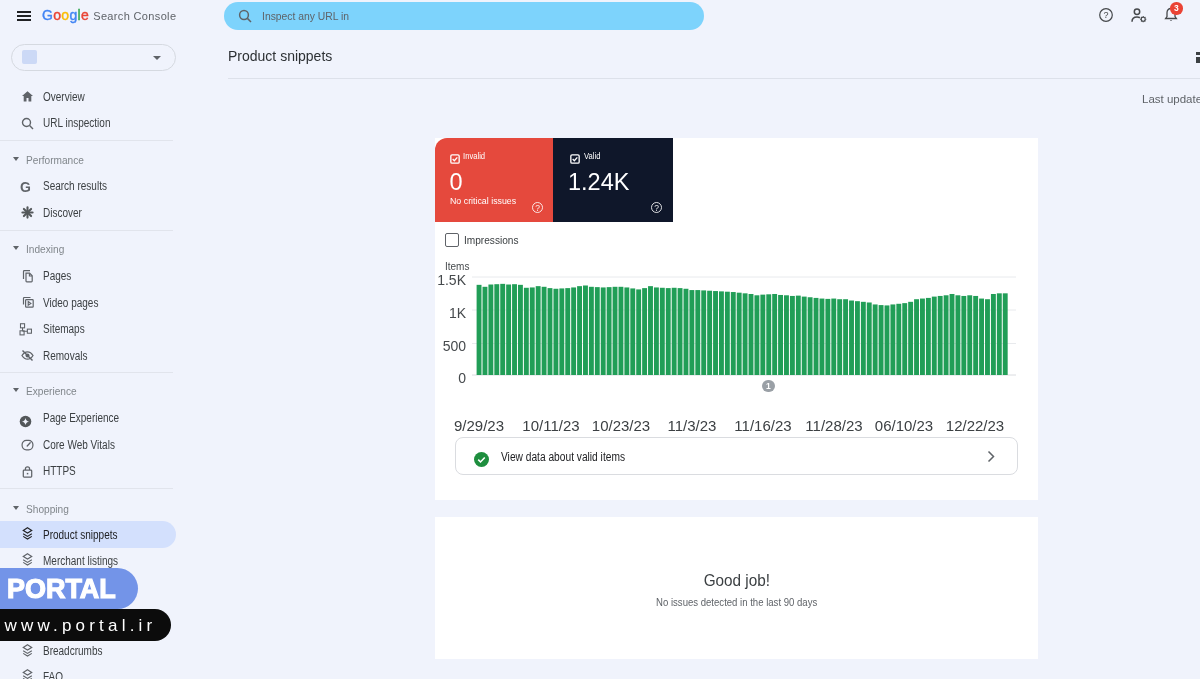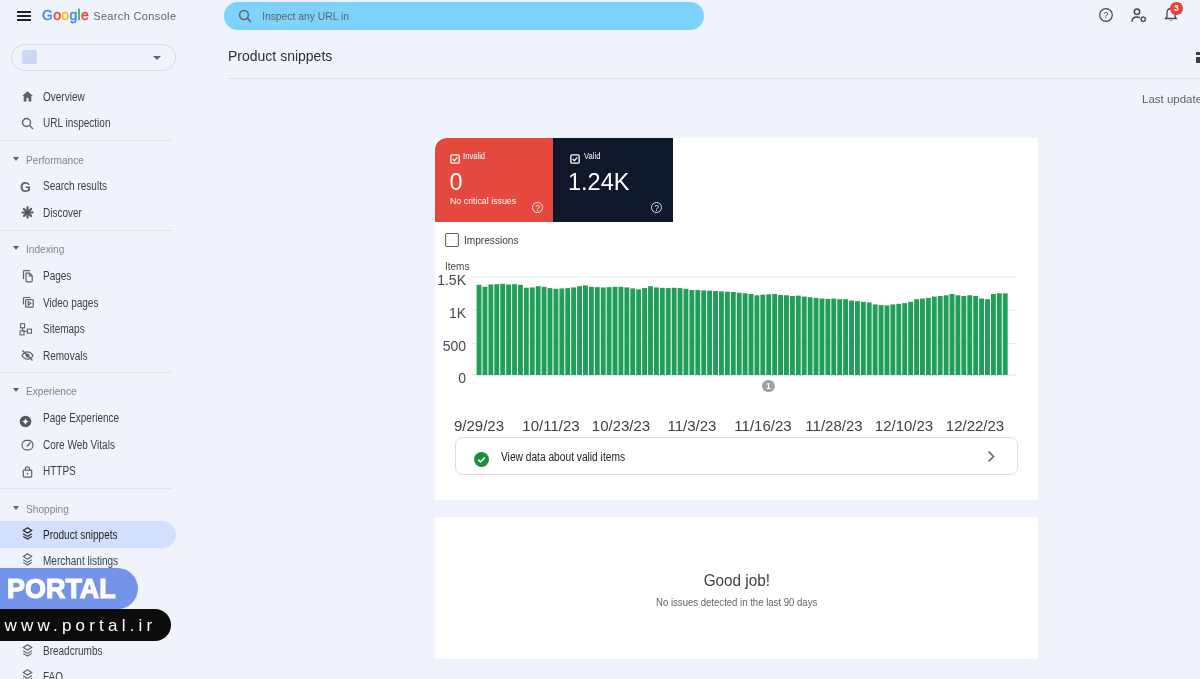--- a/index.html
+++ b/index.html
@@ -331,21 +331,21 @@
 <rect x="561.86" y="33.33" width="4.9" height="81.67" fill="#219e57"></rect>
 <rect x="567.77" y="33.33" width="4.9" height="81.67" fill="#219e57"></rect>
 </svg>
 <div class="abs onebadge">1</div>
 <div class="abs xlab" style="left:479px;">9/29/23</div>
 <div class="abs xlab" style="left:551px;">10/11/23</div>
 <div class="abs xlab" style="left:621px;">10/23/23</div>
 <div class="abs xlab" style="left:692px;">11/3/23</div>
 <div class="abs xlab" style="left:763px;">11/16/23</div>
 <div class="abs xlab" style="left:834px;">11/28/23</div>
-<div class="abs xlab" style="left:904px;">12/10/23</div>
+<div class="abs xlab" style="left:904px;">06/10/23</div>
 <div class="abs xlab" style="left:975px;">12/22/23</div>
 
 <div class="abs viewrow">
   <svg style="position:absolute;left:17.7px;top:13.5px" width="15" height="15" viewBox="0 0 17 17">
       <circle cx="8.5" cy="8.5" r="8.5" fill="#1e8e3e"></circle>
       <path d="M4.8 8.7 l2.6 2.6 4.8-5" fill="none" stroke="#fff" stroke-width="1.8"></path>
     </svg>
   <span style="position:absolute; left:45px; top:12px; font-size:12px; color:#202124; white-space:nowrap; transform:scaleX(0.85); transform-origin:0 0;">View data about valid items</span>
   <svg style="position:absolute;right:22px;top:12px" width="8" height="13" viewBox="0 0 8 13">
       <path d="M1.5 1.5 l5 5 -5 5" fill="none" stroke="#5f6368" stroke-width="1.5"></path>

